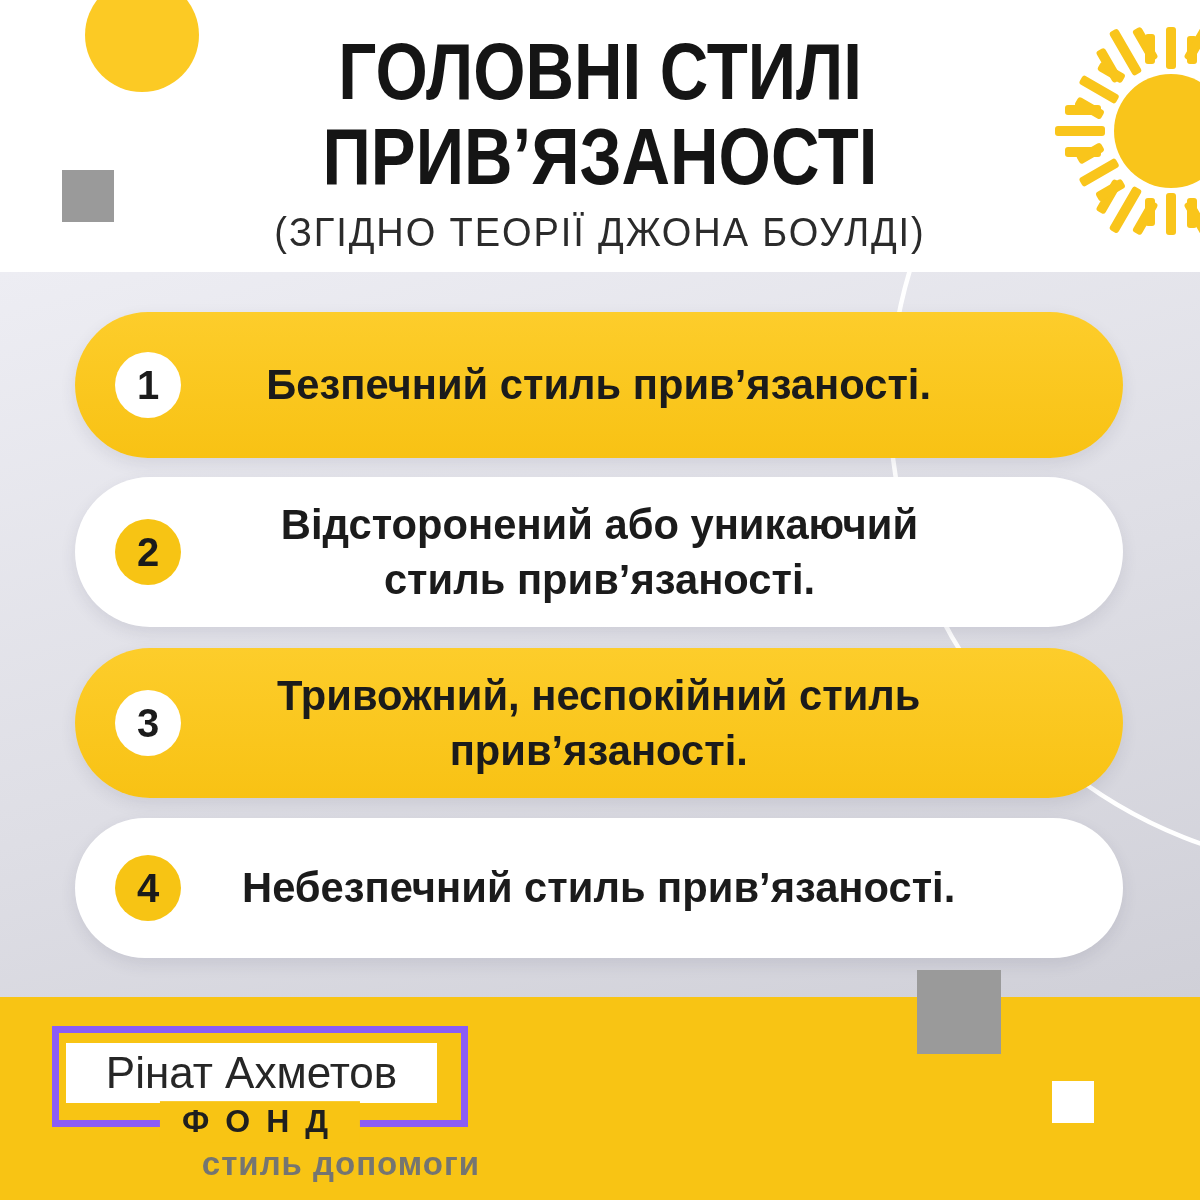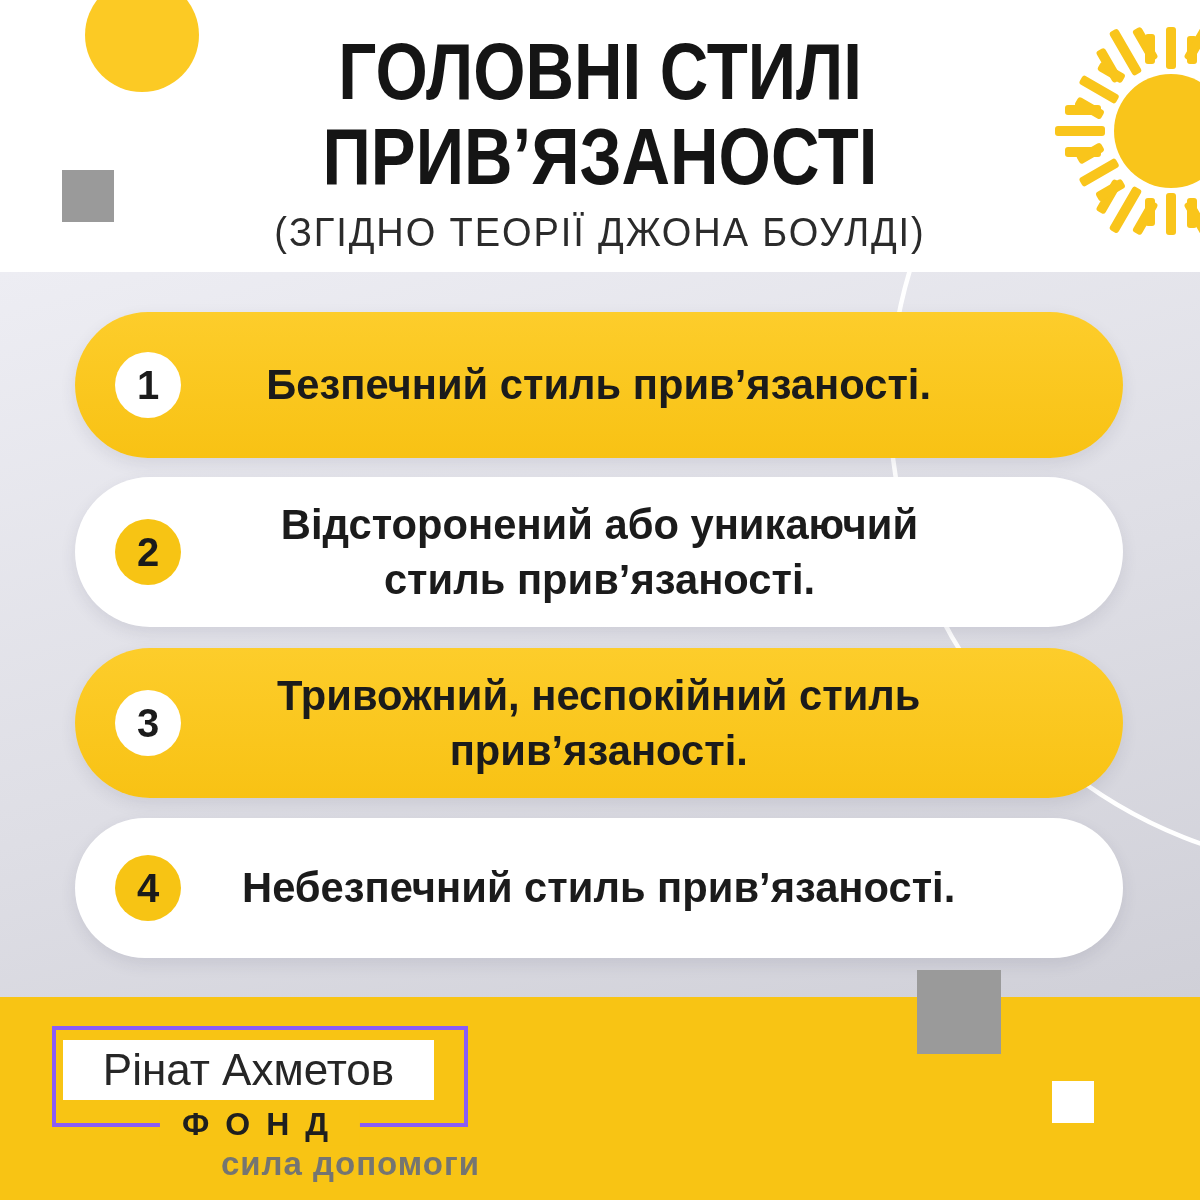--- a/index.html
+++ b/index.html
@@ -32,21 +32,21 @@
   .pill-chip{position:absolute;left:40px;top:50%;transform:translateY(-50%);width:66px;height:66px;border-radius:50%;
     display:flex;align-items:center;justify-content:center;font-size:40px;font-weight:700;color:#1b1b1b;}
   .pill--yellow .pill-chip{background:#ffffff;}
   .pill--white .pill-chip{background:#F7C414;}
   .pill-text{text-align:center;font-size:43px;font-weight:700;color:#1b1b1b;line-height:1.28;transform:scaleX(0.97);}
   .pill-line{display:block;}
   .pill-line:empty{display:none;}
 
   
   .footer{position:absolute;left:0;top:997px;width:1200px;height:203px;background:#F8C414;z-index:1;}
-  .logo-frame{position:absolute;left:52px;top:29px;width:416px;height:101px;border:4px solid #8b5cf6;box-sizing:border-box;}
+  .logo-frame{position:absolute;left:52px;top:29px;width:416px;height:101px;border:7px solid #8b5cf6;box-sizing:border-box;}
   .logo-name-box{position:absolute;left:7px;top:10px;width:371px;height:60px;background:#ffffff;
     display:flex;align-items:center;justify-content:center;font-size:44px;font-weight:400;color:#262626;white-space:nowrap;}
   .logo-fond{position:absolute;left:50%;bottom:0;transform:translate(-50%,54%);background:#F8C414;
     padding:2px 16px 2px 22px;font-size:32px;font-weight:700;letter-spacing:16px;color:#1f1f1f;white-space:nowrap;}
   .tagline{position:absolute;left:0;top:148px;width:480px;text-align:right;font-size:33px;font-weight:700;color:#757571;letter-spacing:1px;}
 
   
   .sq-bottom{left:917px;top:970px;width:84px;height:84px;z-index:2;}
   .sq-white{position:absolute;left:1052px;top:1081px;width:42px;height:42px;background:#ffffff;z-index:2;}
 </style>
@@ -168,19 +168,19 @@
 
       </span>
     </div>
   </div>
 
   <div class="footer">
     <div class="logo-frame">
       <div class="logo-name-box">Рінат Ахметов</div>
       <div class="logo-fond">ФОНД</div>
     </div>
-    <div class="tagline">сила допомоги</div>
+    <div class="tagline">стиль допомоги</div>
   </div>
 
   <div class="sq sq-bottom" style="position:absolute;"></div>
   <div class="sq-white"></div>
 
 </div>
 
 </body></html>

